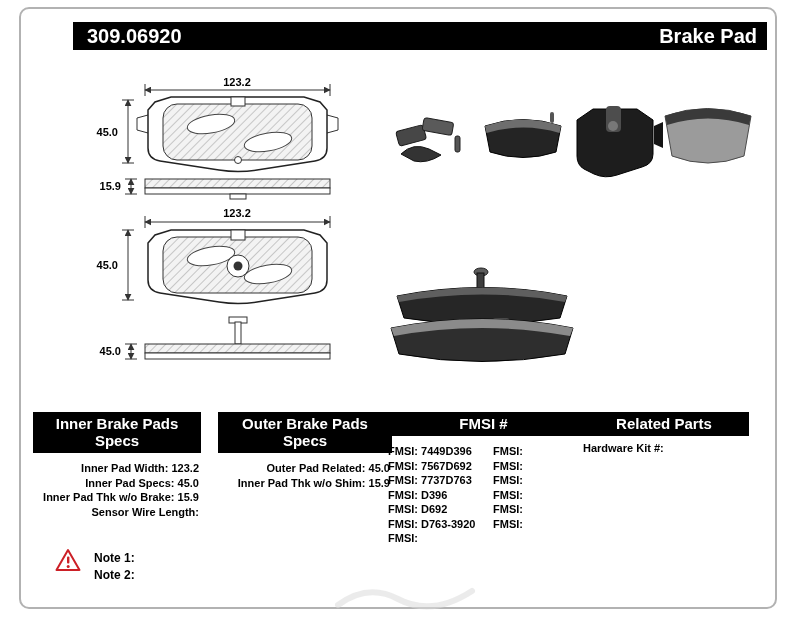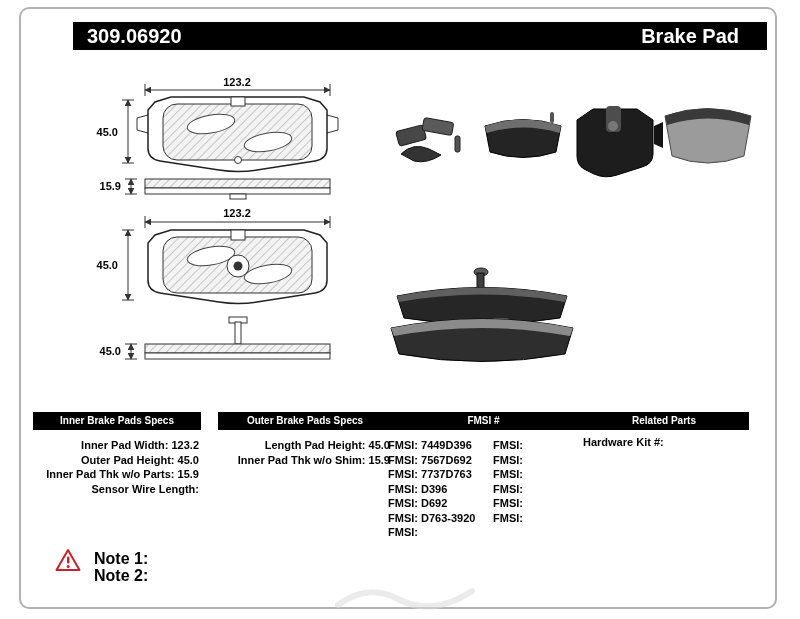--- a/index.html
+++ b/index.html
@@ -1,42 +1,42 @@
 <!DOCTYPE html>
 <html><head>
 <meta charset="utf-8">
 <style>
   html,body{margin:0;padding:0;background:#fff;}
   .page{position:relative;width:800px;height:619px;background:#fff;font-family:"Liberation Sans",sans-serif;overflow:hidden;}
   .frame{position:absolute;left:19px;top:7px;width:758px;height:602px;border:2px solid #b2b2b2;border-radius:10px;box-sizing:border-box;}
   .hdr{position:absolute;top:22px;height:28px;background:#000;color:#fff;display:flex;align-items:center;font-weight:bold;font-size:20px;box-sizing:border-box;}
   .hdr-left{left:33px;width:363px;padding-left:14px;margin-left:40px;}
-  .hdr-right{left:404px;width:363px;justify-content:flex-end;padding-right:28px;}
+  .hdr-right{left:404px;width:363px;justify-content:flex-end;padding-right:10px;}
   .diagram{position:absolute;left:25px;top:60px;}
   .dimline{stroke:#333;stroke-width:1;fill:none;}
   .tick{stroke:#333;stroke-width:1;}
   .dimtext{font-family:"Liberation Sans",sans-serif;font-size:11px;font-weight:bold;fill:#000;}
   .draw{fill:#fff;stroke:#222;stroke-width:1.5;}
   .thin{fill:#fff;stroke:#333;stroke-width:1;}
   .spec-col{position:absolute;top:412px;}
-  .spec-header{background:#000;color:#fff;font-weight:bold;font-size:10px;text-align:center;padding:3px 0 4px;}
+  .spec-header{background:#000;color:#fff;font-weight:bold;font-size:15px;text-align:center;padding:3px 0 4px;}
   .spec-rows{margin-top:8px;}
   .spec-row{font-size:11px;font-weight:bold;color:#000;line-height:14.5px;white-space:nowrap;}
   .col-inner{left:33px;width:168px;}
   .col-outer{left:218px;width:174px;}
   .col-fmsi{left:384px;width:199px;}
   .col-related{left:579px;width:170px;}
   .ta-r{text-align:right;padding-right:2px;}
   .fmsi-cols{display:flex;margin-top:8px;}
   .fmsi-c1{width:105px;padding-left:4px;box-sizing:border-box;}
   .fmsi-c2{width:90px;padding-left:4px;box-sizing:border-box;}
   .rel-rows{margin-top:5px;padding-left:4px;}
   .notes{position:absolute;left:55px;top:548px;display:flex;align-items:flex-start;}
   .note-lines{margin-left:13px;padding-top:2px;}
-  .note{font-size:16px;font-weight:bold;line-height:17px;}
+  .note{font-size:12px;font-weight:bold;line-height:17px;}
   .watermark{position:absolute;left:330px;top:583px;opacity:.55;}
 </style>
 </head>
 <body>
 
 <div class="page">
   <div class="frame"></div>
 
   <div class="hdr hdr-left">309.06920</div>
   <div class="hdr hdr-right">Brake Pad</div>
@@ -147,30 +147,30 @@
       <rect x="468" y="258" width="16" height="7" rx="2" fill="#4a4a4a"></rect>
       <path d="M366,268 q92,-18 182,0 l-8,26 q-83,15 -166,0 Z" fill="#2e2e2e" stroke="#000"></path>
       <path d="M366,268 q92,-18 182,0 l-3,8 q-88,-16 -176,0 Z" fill="#8b8b8b"></path>
     </g>
   </svg>
 
   <div class="spec-col col-inner">
     <div class="spec-header">Inner Brake Pads Specs</div>
     <div class="spec-rows ta-r">
       <div class="spec-row"><span>Inner Pad Width:</span> <span>123.2</span></div>
-      <div class="spec-row"><span>Outer Pad Height:</span> <span>45.0</span></div>
-      <div class="spec-row"><span>Inner Pad Thk w/o Parts:</span> <span>15.9</span></div>
+      <div class="spec-row"><span>Inner Pad Specs:</span> <span>45.0</span></div>
+      <div class="spec-row"><span>Inner Pad Thk w/o Brake:</span> <span>15.9</span></div>
       <div class="spec-row"><span>Sensor Wire Length:</span> <span></span></div>
     </div>
   </div>
 
   <div class="spec-col col-outer">
     <div class="spec-header">Outer Brake Pads Specs</div>
     <div class="spec-rows ta-r">
-      <div class="spec-row"><span>Length Pad Height:</span> <span>45.0</span></div>
+      <div class="spec-row"><span>Outer Pad Related:</span> <span>45.0</span></div>
       <div class="spec-row"><span>Inner Pad Thk w/o Shim:</span> <span>15.9</span></div>
     </div>
   </div>
 
   <div class="spec-col col-fmsi">
     <div class="spec-header">FMSI #</div>
     <div class="fmsi-cols">
       <div class="fmsi-c1">
         <div class="spec-row"><span>FMSI:</span> <span>7449D396</span></div>
         <div class="spec-row"><span>FMSI:</span> <span>7567D692</span></div>

